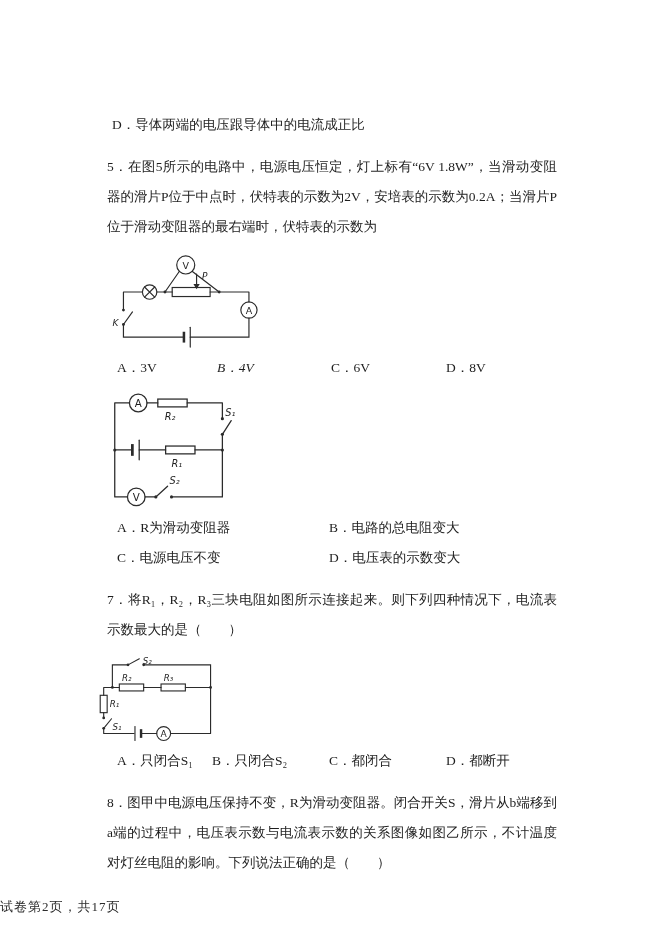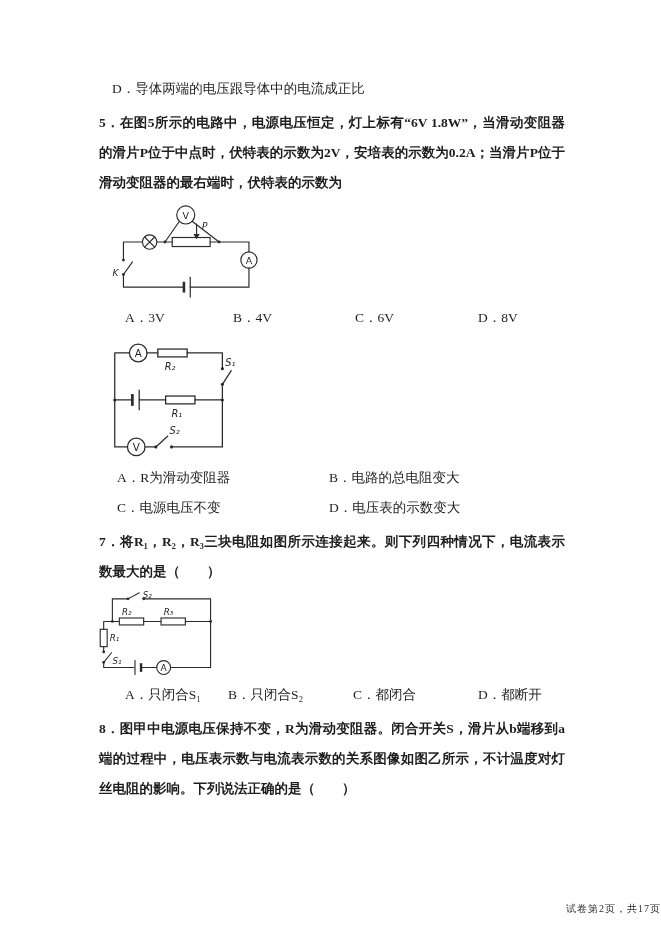--- a/index.html
+++ b/index.html
@@ -1,30 +1,30 @@
 <!DOCTYPE html>
 <html><head>
 <meta charset="utf-8">
 <style>
   html,body{margin:0;padding:0;background:#ffffff;}
   .page{position:relative;width:661px;height:936px;background:#ffffff;color:#1e1e1e;
         font-family:"Liberation Serif","DejaVu Serif",serif;font-size:13.5px;overflow:hidden;}
   .content{padding:74px 92px 0 95px;}
-  .opt-d{padding-left:17px;line-height:30px;}
-  .qtext{margin:4px;line-height:30px;text-align:justify;font-weight:bold;}
+  .opt-d{padding-left:17px;line-height:30px;margin-top:36px;}
+  .qtext{margin:12px;line-height:30px;text-align:justify;}
   .fig{display:block;}
   .fig1{margin:6px 0 4px 14px;}
   .fig2{margin:6px 0 6px 8px;}
   .fig3{margin:4px 0 2px 0;}
   .opt-row{padding-left:22px;line-height:30px;white-space:nowrap;}
-  .opt-row span{display:inline-block;margin-left:8px;}
-  .q5o1{width:100px;} .q5o2{width:114px;} .q5o3{width:115px;}
+  .opt-row span{display:inline-block;}
+  .q5o1{width:100px;} .q5o2{width:114px;font-style:italic;} .q5o3{width:115px;}
   .q7o1{width:95px;}  .q7o2{width:117px;} .q7o3{width:117px;}
   .opt-grid{display:grid;grid-template-columns:212px 1fr;padding-left:22px;line-height:30px;}
-  .footer{position:absolute;left:0;right:0;bottom:20px;text-align:right;font-size:10px;color:#2c2c2c;letter-spacing:1px;}
+  .footer{position:absolute;left:0;right:0;bottom:20px;text-align:left;font-size:13px;color:#2c2c2c;letter-spacing:1px;}
   svg text{font-family:"DejaVu Sans",sans-serif;font-size:10.5px;fill:#1e1e1e;font-style:normal;}
   svg text.it{font-style:italic;font-size:10px;}
   svg .wire{stroke:#2b2b2b;stroke-width:1.3;fill:none;stroke-linecap:round;}
   svg .comp{stroke:#2b2b2b;stroke-width:1.3;fill:none;}
   svg .dot{fill:#2b2b2b;stroke:none;}
   svg .thick{stroke:#2b2b2b;stroke-width:2.8;fill:none;}
 </style>
 </head>
 <body>
 

